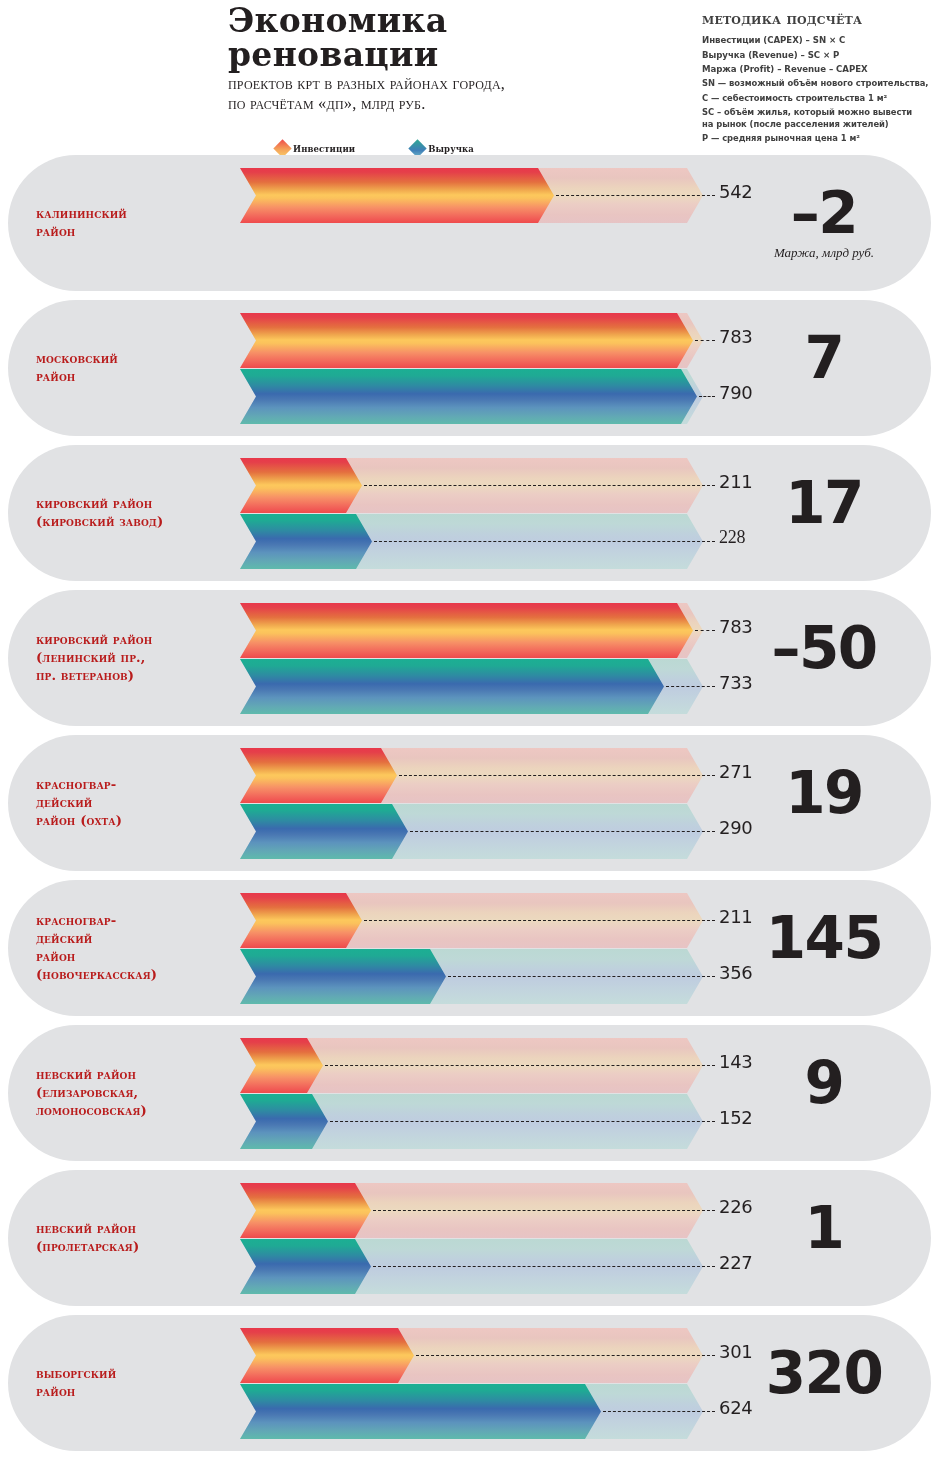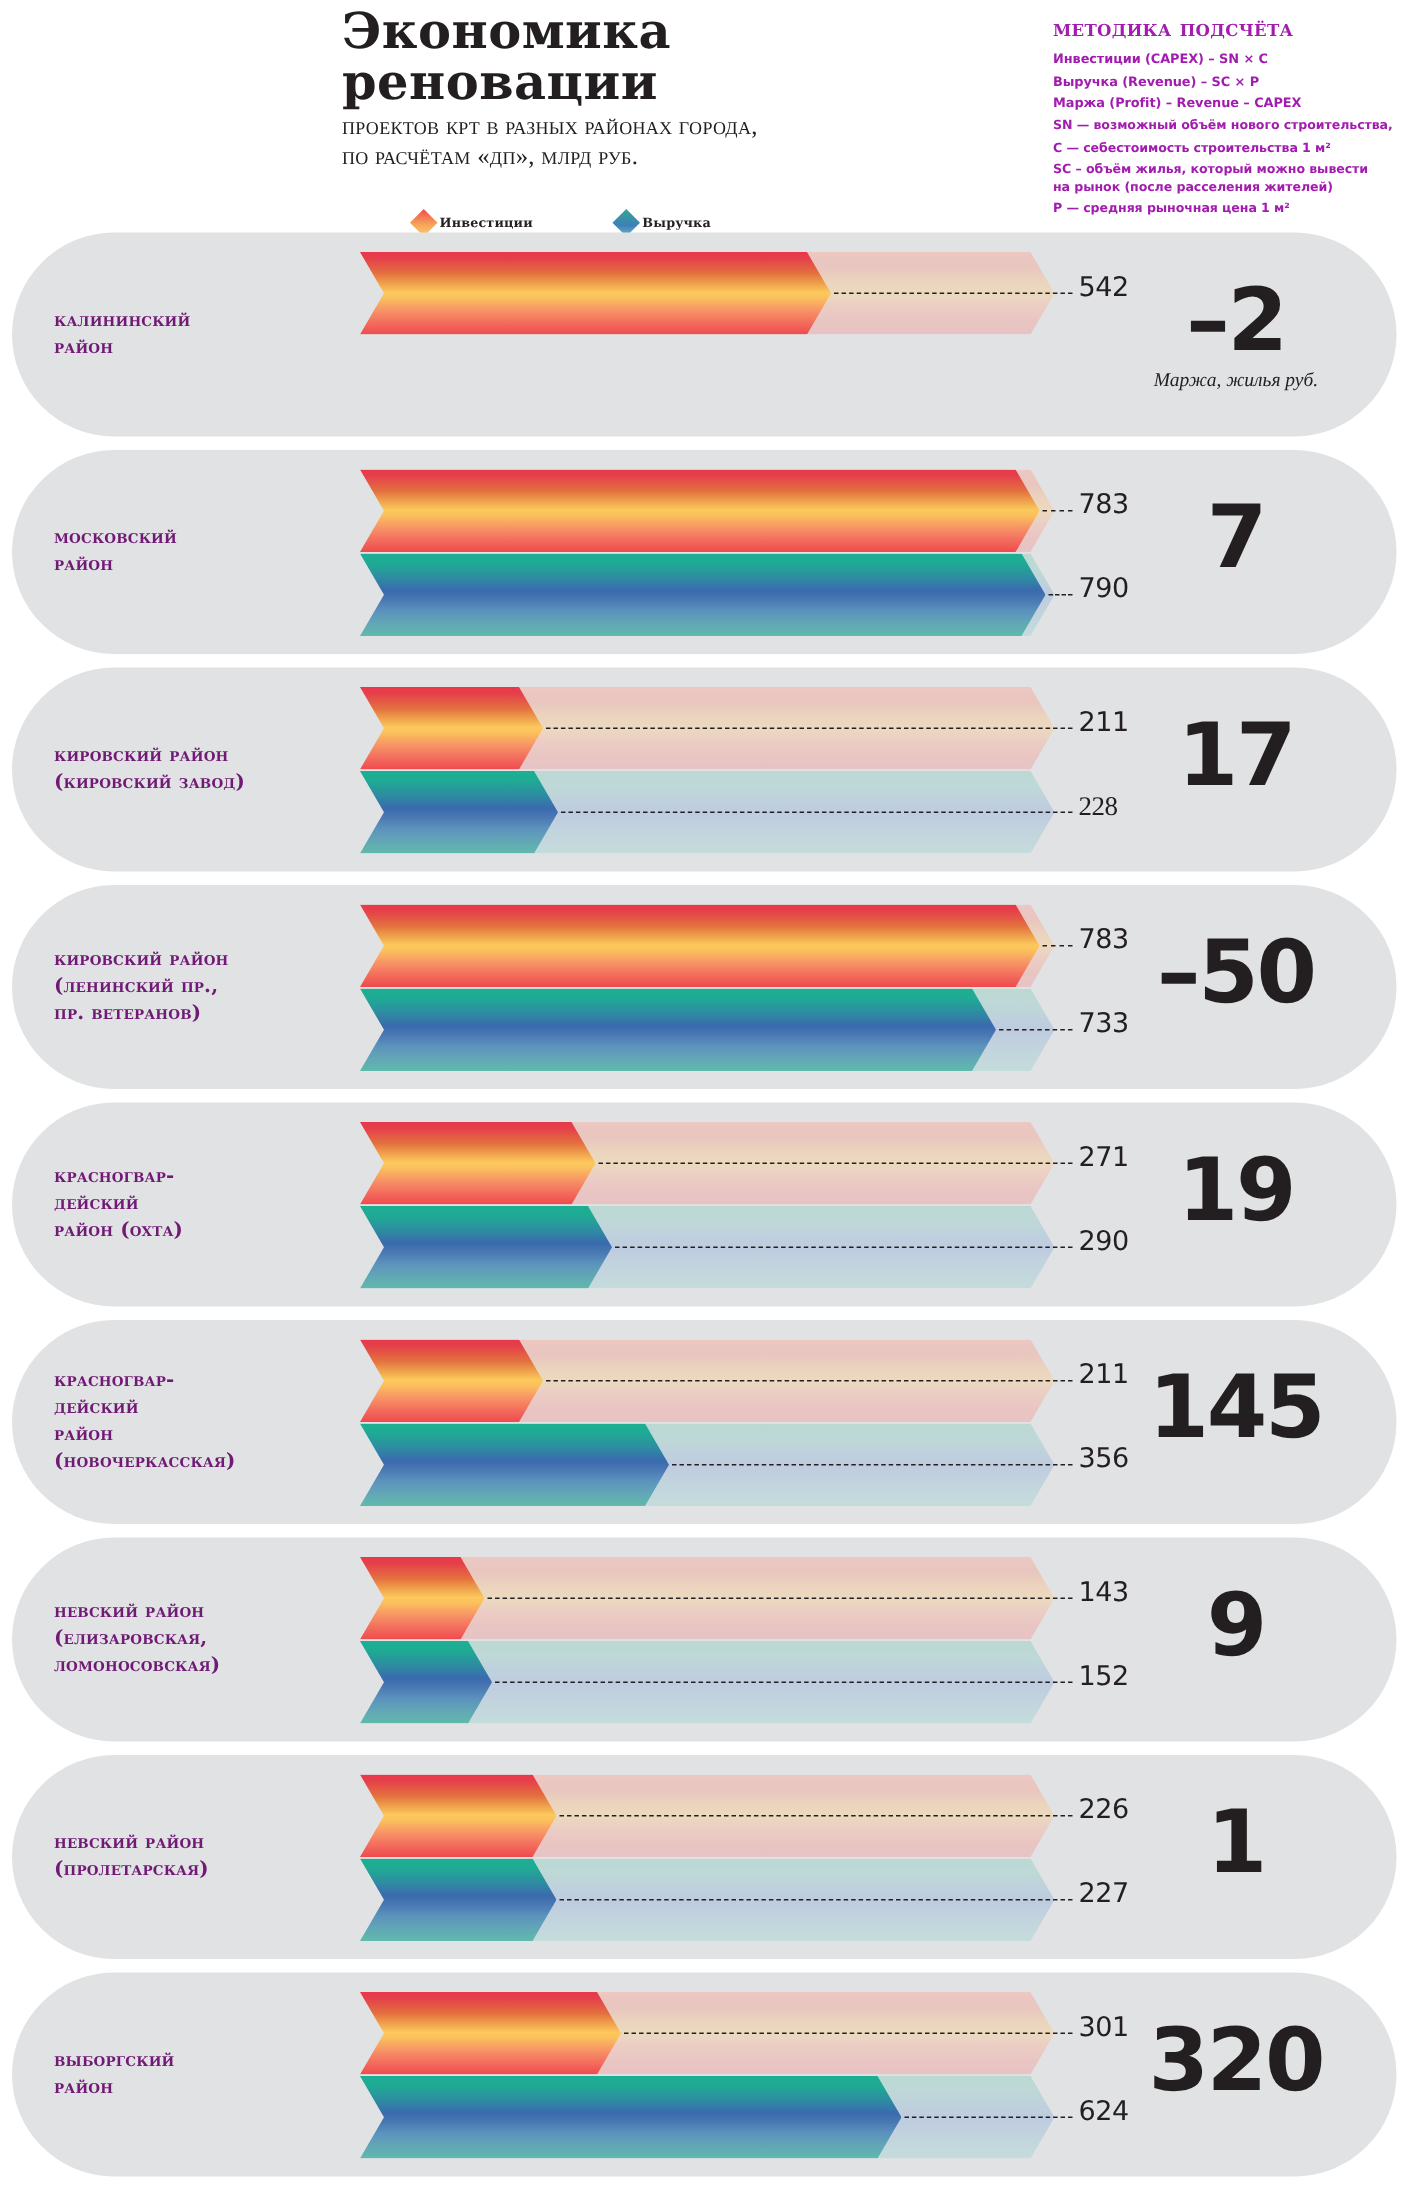--- a/index.html
+++ b/index.html
@@ -30,21 +30,21 @@
   }
   .subtitle span{display:block;white-space:nowrap;}
 
   .legend{position:absolute;left:229px;top:142px;display:flex;align-items:center;gap:9px;}
   .leg-item{display:flex;align-items:center;gap:4px;padding-left:47px;}
   .leg-dia{width:13px;height:13px;transform:rotate(45deg);display:inline-block;}
   .leg-dia.inv{background:linear-gradient(135deg,#ef4b4b 0%,#f4a259 55%,#fbd06a 100%);}
   .leg-dia.rev{background:linear-gradient(135deg,#2fa894 0%,#3f7fb8 60%,#6fb6c9 100%);}
   .leg-lab{font-family:"DejaVu Serif", serif;font-weight:bold;font-size:8.5px;color:#231f20;letter-spacing:.1px;}
 
-  .method{position:absolute;left:702px;top:10px;width:232px;color:#a21caf;}
+  .method{position:absolute;left:702px;top:10px;width:232px;color:#404040;}
   .method-title{
     font-family:"DejaVu Serif", serif;font-weight:bold;font-size:15px;
     font-variant:small-caps;text-transform:lowercase;letter-spacing:.2px;margin-bottom:6px;
   }
   .method-line{
     font-family:"DejaVu Sans", sans-serif;font-weight:bold;
     font-size:8.4px;line-height:1.42;margin-bottom:2.5px;letter-spacing:-.05px;
   }
   .method-line.f{font-size:8.6px;}
 
@@ -55,21 +55,21 @@
     margin:0 8px 9px 8px;
     height:136px;
     background:#e1e2e4;
     border-radius:68px;
     overflow:hidden;
   }
   .row-label{
     position:absolute;left:28px;top:0;height:136px;width:195px;
     display:flex;flex-direction:column;justify-content:center;
     font-family:"DejaVu Serif", serif;font-weight:bold;
-    font-size:13.2px;line-height:1.36;color:#701a75;
+    font-size:13.2px;line-height:1.36;color:#b91c1c;
     font-variant:small-caps;text-transform:lowercase;letter-spacing:.1px;
   }
   .row-label span{display:block;}
 
   .chart{position:absolute;left:224px;top:0;width:480px;height:136px;}
   .barwrap{position:absolute;left:0;width:480px;height:55px;}
   .barwrap.inv{top:13px;}
   .barwrap.rev{top:69px;}
 
   .track,.fill{
@@ -167,21 +167,21 @@
         <div class="chart">
           <div class="barwrap inv">
             <div class="track inv" style="width: 463px;"></div>
             <div class="fill inv" style="width: 314px;"></div>
             <div class="leader" style="left: 324px; width: 159px;"></div>
             <div class="vallabel" style="left: 487px;">542</div>
           </div>
         </div>
         <div class="margin">
           <div class="margin-val">–2</div>
-          <div class="margin-cap">Маржа, жилья руб.</div>
+          <div class="margin-cap">Маржа, млрд руб.</div>
         </div>
       </div>
       <div class="row">
         <div class="row-label">
           <span>Московский</span>
           <span>район</span>
         </div>
         <div class="chart">
           <div class="barwrap inv">
             <div class="track inv" style="width: 463px;"></div>

